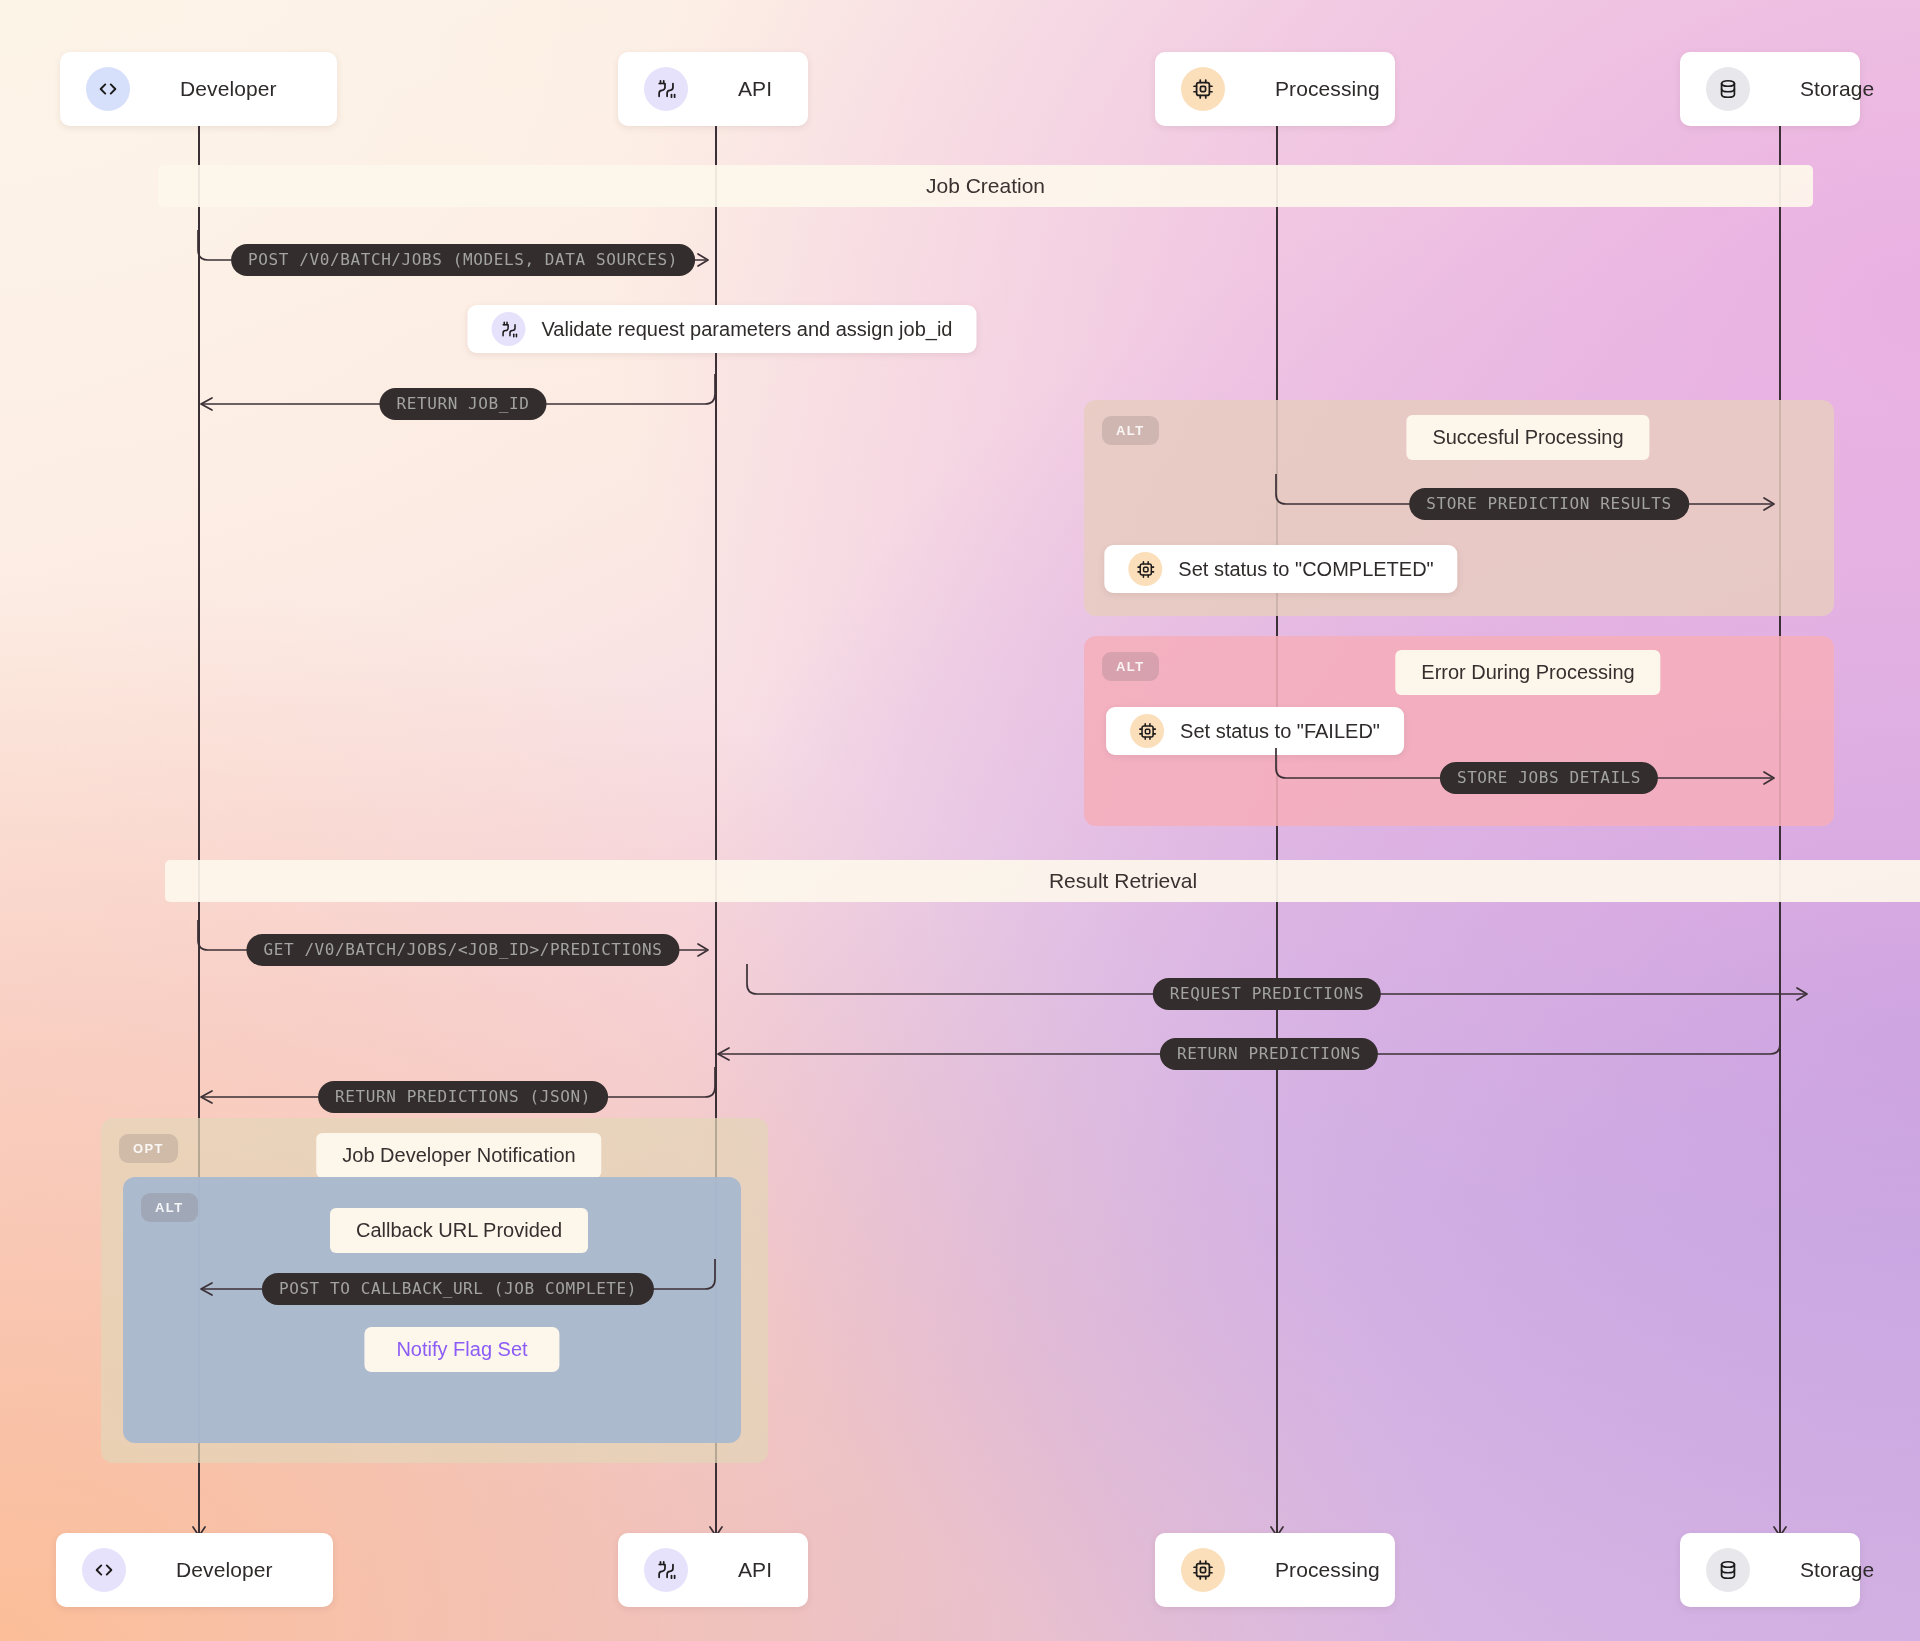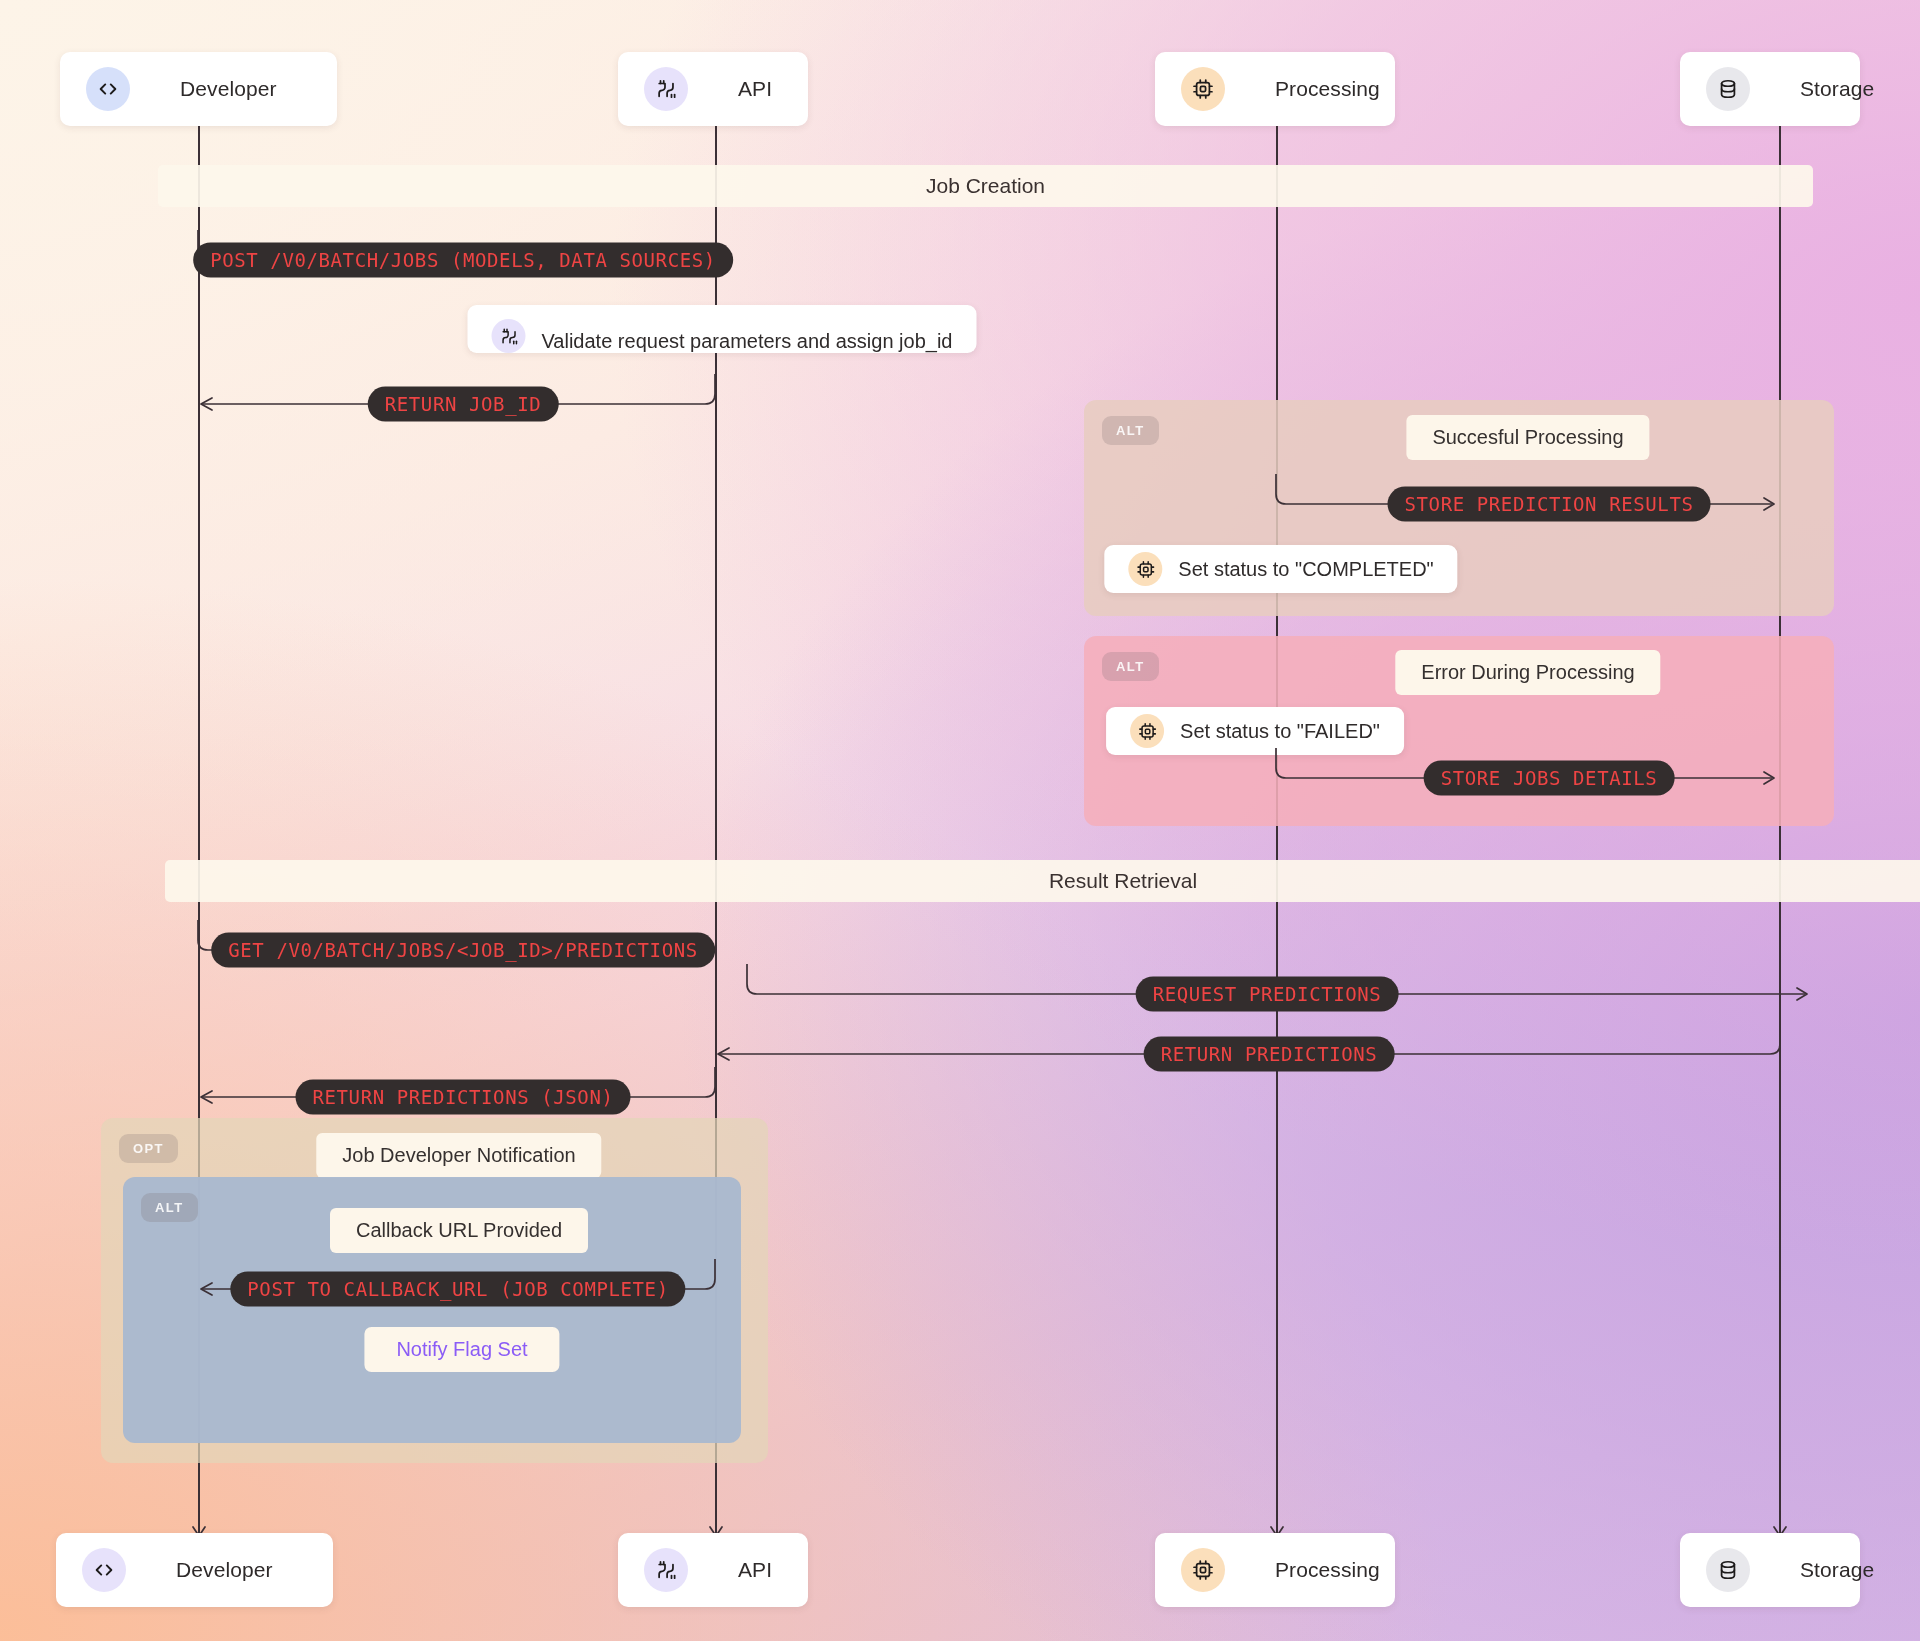--- a/index.html
+++ b/index.html
@@ -143,24 +143,24 @@
     white-space: nowrap;
     transform: translateX(-50%);
   }
 
   
   .msgwrap { position: absolute; }
   .msgwrap svg { display: block; overflow: visible; }
   .msg-pill {
     position: absolute;
     background: #332d2d;
-    color: #ef4444;
+    color: #a3a3a3;
     border-radius: 999px;
     font-family: "DejaVu Sans Mono", monospace;
-    font-size: 19px;
+    font-size: 16px;
     letter-spacing: .6px;
     padding: 8px 17px;
     white-space: nowrap;
     transform: translate(-50%, -50%);
     line-height: 1;
   }
 </style>
 </head>
 <body>
 
@@ -222,21 +222,21 @@
   </div>
 
   <div class="msgwrap" style="left:198px; top:226px; width:520px; height:38px;">
     <svg width="520" height="38">
       <path d="M0,4 L0,24 Q0,34 10,34 L508,34" fill="none" stroke="#3b3036" stroke-width="1.7"></path>
       <path d="M500,28 L510,34 L500,40" fill="none" stroke="#3b3036" stroke-width="1.7" stroke-linecap="round" stroke-linejoin="round"></path>
     </svg>
     <span class="msg-pill" style="left:265px; top:34px;">POST /V0/BATCH/JOBS (MODELS, DATA SOURCES)</span>
   </div>
 
-  <div class="note" style="left:722px; top:305px;align-items:flex-end;">
+  <div class="note" style="left:722px; top:305px;">
     <span class="note-ico" style="background:#e7e2fb;">
       <svg width="19" height="19" viewBox="0 0 24 24" fill="none" stroke="#1d1b1b" stroke-width="1.9" stroke-linecap="round" stroke-linejoin="round">
         <path d="M6 3v3"></path>
           <path d="M9.5 3v3"></path>
         <path d="M4.6 6h6.3v4.2a3.2 3.2 0 0 1-3.2 3.2 3.2 3.2 0 0 0-3.2 3.2V20"></path>
         <path d="M13.2 20v-3.4a3.2 3.2 0 0 1 3.2-3.2 3.2 3.2 0 0 0 3.2-3.2V6"></path>
         <path d="M18 21v-3"></path>
           <path d="M21.4 21v-3"></path>
       </svg>
     </span>

